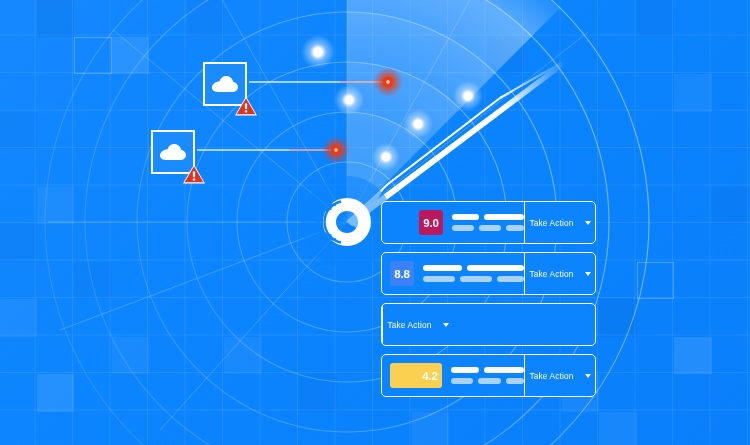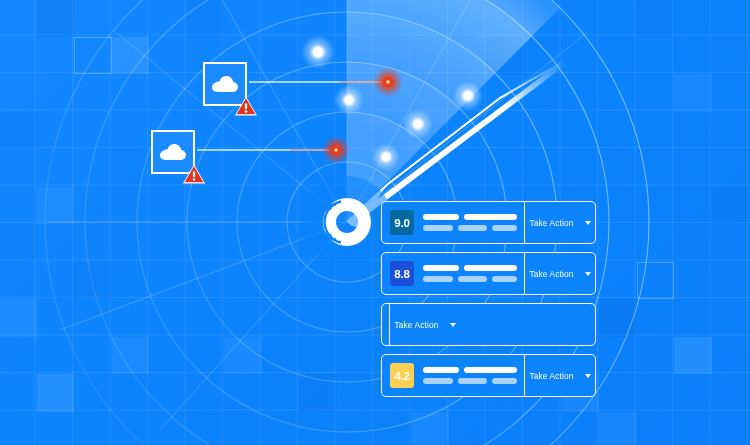--- a/index.html
+++ b/index.html
@@ -125,21 +125,20 @@
   .bar { height: 6px; border-radius: 3px; }
   .bar.w { background: #ffffff; }
   .bar.l { background: #a9d3fb; }
   .card-right {
     flex: 0 0 70px;
     border-left: 1.6px solid #ffffff;
     display: flex;
     align-items: center;
     justify-content: center;
     gap: 11px;
-    margin-left: 7px;
   }
   .ta-label {
     color: #ffffff;
     font-size: 8.3px;
     letter-spacing: 0.15px;
     white-space: nowrap;
   }
   .caret {
     width: 0; height: 0;
     border-left: 3.6px solid transparent;
@@ -320,41 +319,41 @@
       <path d="M12 1.4 L23 20.4 H1 Z" fill="#ffffff"></path>
       <path d="M12 3.3 L21.4 19.3 H2.6 Z" fill="#e0341f"></path>
       <rect x="10.9" y="8.2" width="2.2" height="6.1" rx="1.1" fill="#ffffff"></rect>
       <circle cx="12" cy="16.6" r="1.25" fill="#ffffff"></circle>
     </svg>
   </div>
 
   <div class="cards" id="cards">
       <div class="card">
         <div class="card-left">
-          <div class="score" style="background: #0369a1;">9.0</div>
+          <div class="score" style="background: #be185d; margin-left: 29px;">9.0</div>
           <div class="skel">
             <div class="skel-row">
               <div class="bar w" style="width: 62px;"></div>
               <div class="bar w" style="width: 90px;"></div>
             </div>
             <div class="skel-row">
               <div class="bar l" style="width: 40px;"></div>
               <div class="bar l" style="width: 40px;"></div>
               <div class="bar l" style="width: 33px;"></div>
             </div>
           </div>
         </div>
         <div class="card-right">
           <span class="ta-label">Take Action</span>
           <span class="caret"></span>
         </div>
       </div>
       <div class="card">
         <div class="card-left">
-          <div class="score" style="background: #1d4ed8;">8.8</div>
+          <div class="score" style="background: #3b82f6;">8.8</div>
           <div class="skel">
             <div class="skel-row">
               <div class="bar w" style="width: 62px;"></div>
               <div class="bar w" style="width: 90px;"></div>
             </div>
             <div class="skel-row">
               <div class="bar l" style="width: 40px;"></div>
               <div class="bar l" style="width: 40px;"></div>
               <div class="bar l" style="width: 33px;"></div>
             </div>
@@ -366,21 +365,21 @@
         </div>
       </div>
       <div class="card">
         <div class="card-right">
           <span class="ta-label">Take Action</span>
           <span class="caret"></span>
         </div>
       </div>
       <div class="card">
         <div class="card-left">
-          <div class="score" style="background: rgb(251, 207, 79);">4.2</div>
+          <div class="score" style="background: rgb(251, 207, 79); padding-left: 28px;">4.2</div>
           <div class="skel">
             <div class="skel-row">
               <div class="bar w" style="width: 62px;"></div>
               <div class="bar w" style="width: 90px;"></div>
             </div>
             <div class="skel-row">
               <div class="bar l" style="width: 40px;"></div>
               <div class="bar l" style="width: 40px;"></div>
               <div class="bar l" style="width: 33px;"></div>
             </div>

